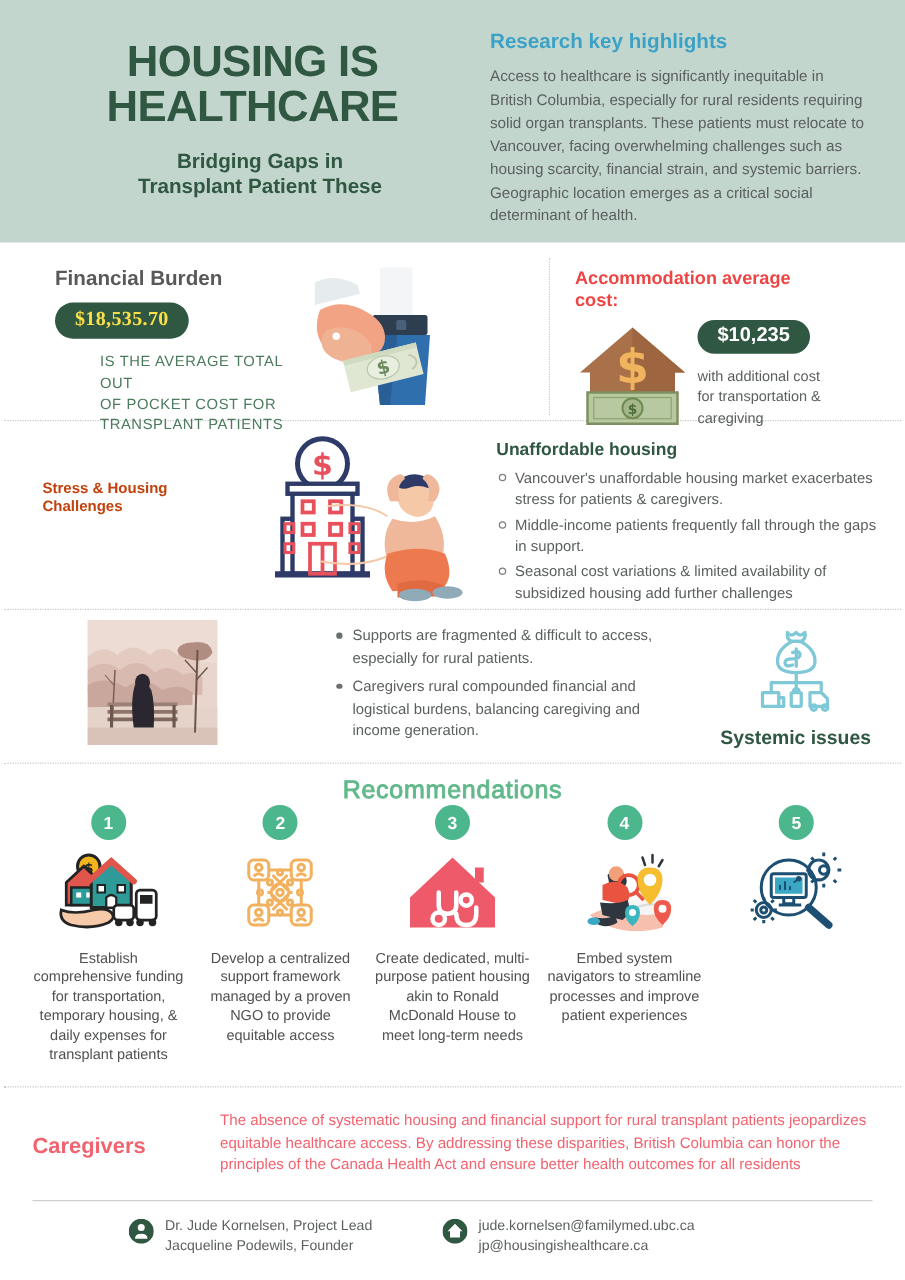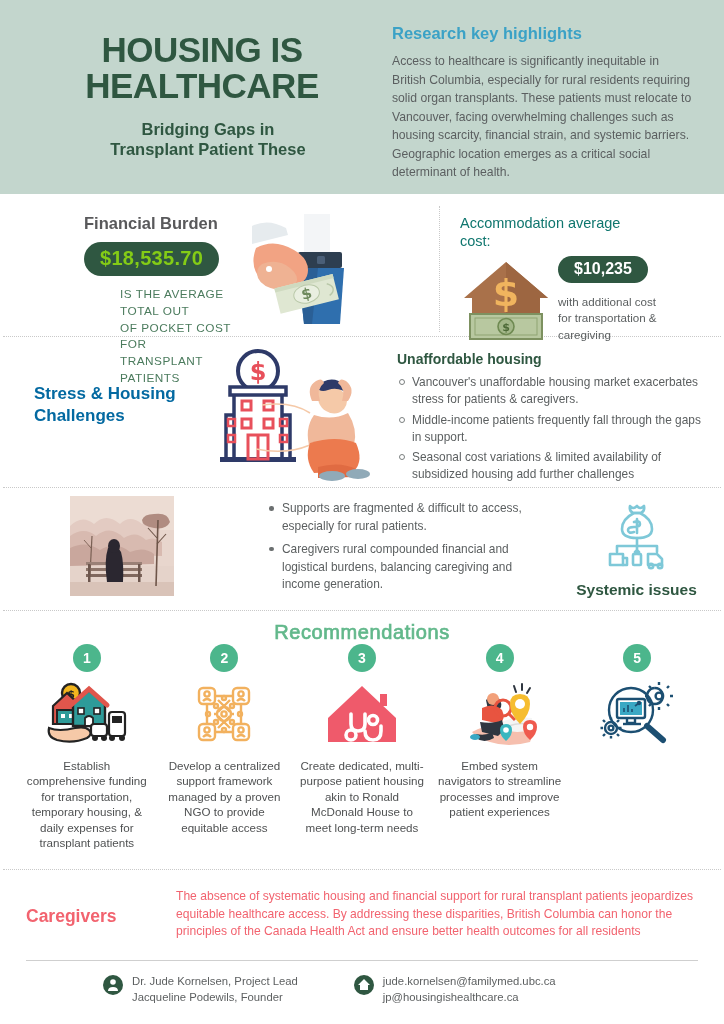--- a/index.html
+++ b/index.html
@@ -28,47 +28,47 @@
   .rk-title { font-size: 16.5px; font-weight: 700; color: #3ba2c6; margin-bottom: 9px; }
   .rk-body { font-size: 12.2px; color: #5b5f60; line-height: 1.52; }
 
   
   .dsep { height: 0; border-top: 1.5px dotted #c9c9c9; margin: 0 3px; }
 
   
   .fin-row { display: flex; height: 142px; padding-top: 6px; }
   .fin-left { width: 440px; position: relative; display: flex; }
   .vdash { width: 0; border-left: 1.5px dotted #c9c9c9; margin: 6px 0 4px 0; }
-  .fin-left-txt { padding: 14px 0 0 84px; width: 250px; }
+  .fin-left-txt { padding: 14px 0 0 44px; width: 250px; }
   .fin-head { font-size: 16.5px; font-weight: 700; color: #59595b; margin-bottom: 9px; }
   .badge {
-    display: inline-block; background: #2f5741; color: #84cc16; border-radius: 20px;
-    padding: 5px 16px 6px 16px; font-size: 20px; font-weight: 700; letter-spacing: .3px;
+    display: inline-block; background: #2f5741; color: #fde047; border-radius: 20px;
+    padding: 5px 16px 6px 16px; font-size: 16px; font-weight: 700; letter-spacing: .3px; font-family: Liberation Serif, serif;
   }
   .fin-note {
     margin-top: 10px; font-size: 11.8px; font-weight: 500; color: #4b7b5d;
     letter-spacing: .5px; line-height: 1.42; text-transform: uppercase; padding-left: 36px;
   }
   .money-illu { width: 120px; height: 120px; margin: 6px 0 0 -18px; }
   .fin-right { flex: 1; display: flex; padding-left: 12px; }
   .acc-wrap { padding: 14px 10px 0 8px; width: 100%; }
-  .acc-head { font-size: 14.5px; font-weight: 400; color: #0f766e; line-height: 1.25; }
+  .acc-head { font-size: 14.5px; font-weight: 700; color: #ef4444; line-height: 1.25; }
   .acc-body { display: flex; align-items: flex-start; margin-top: 4px; }
   .house-illu { width: 92px; height: 88px; flex: 0 0 92px; }
   .acc-right { padding-left: 6px; padding-top: 2px; }
   .badge-sm {
     display: inline-block; background: #2f5741; color: #fff; border-radius: 16px;
     padding: 4px 16px 5px 16px; font-size: 16px; font-weight: 700;
   }
   .acc-note { margin-top: 11px; font-size: 11.6px; color: #5b5f60; line-height: 1.4; }
 
   
   .stress-row { display: flex; height: 150px; padding-top: 4px; }
   .stress-label {
-    width: 200px; font-size: 17px; font-weight: 700; color: #0369a1;
+    width: 200px; font-size: 12px; font-weight: 700; color: #c2410c;
     line-height: 1.28; padding: 42px 0 0 34px;
   }
   .stress-illu { width: 185px; height: 140px; flex: 0 0 185px; margin-top: 2px; }
   .stress-right { flex: 1; padding: 10px 16px 0 12px; }
   .sh-title { font-size: 14px; font-weight: 700; color: #2f5741; margin-bottom: 7px; }
   ul.hollow { list-style: none; }
   ul.hollow li {
     position: relative; padding-left: 15px; font-size: 11.9px; color: #5b5f60;
     line-height: 1.45; margin-bottom: 3px;
   }

